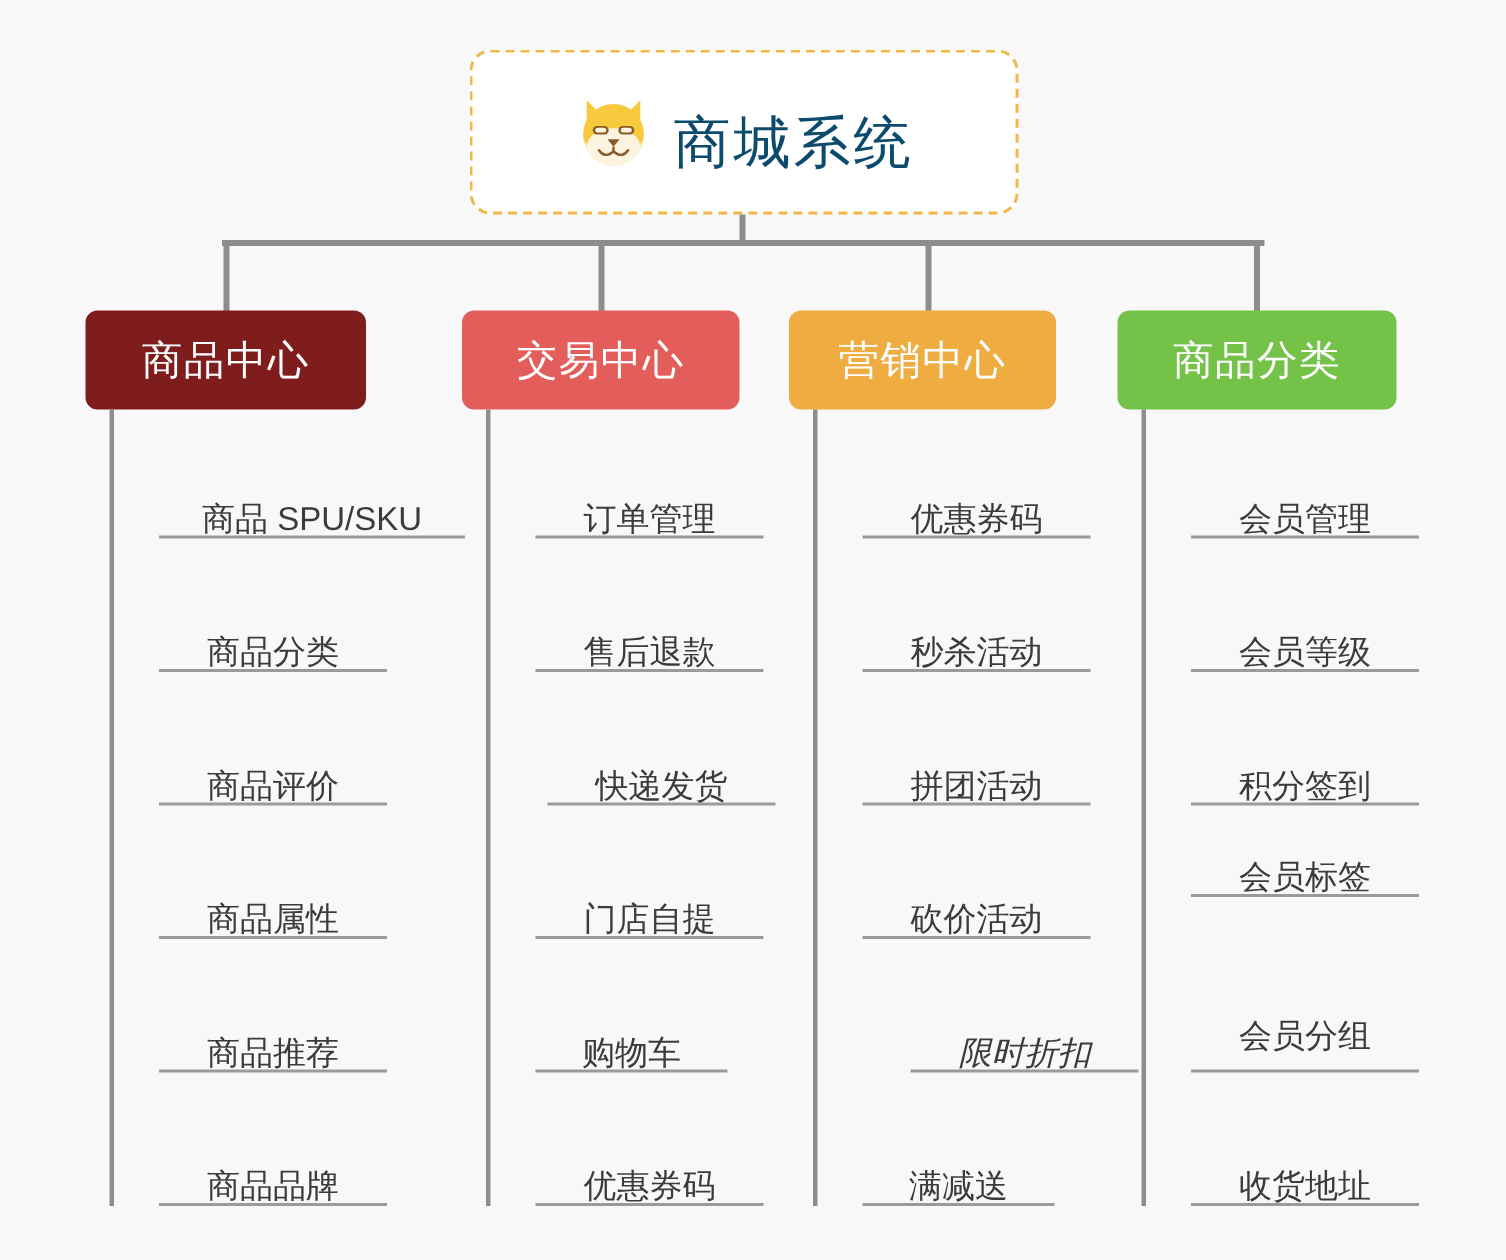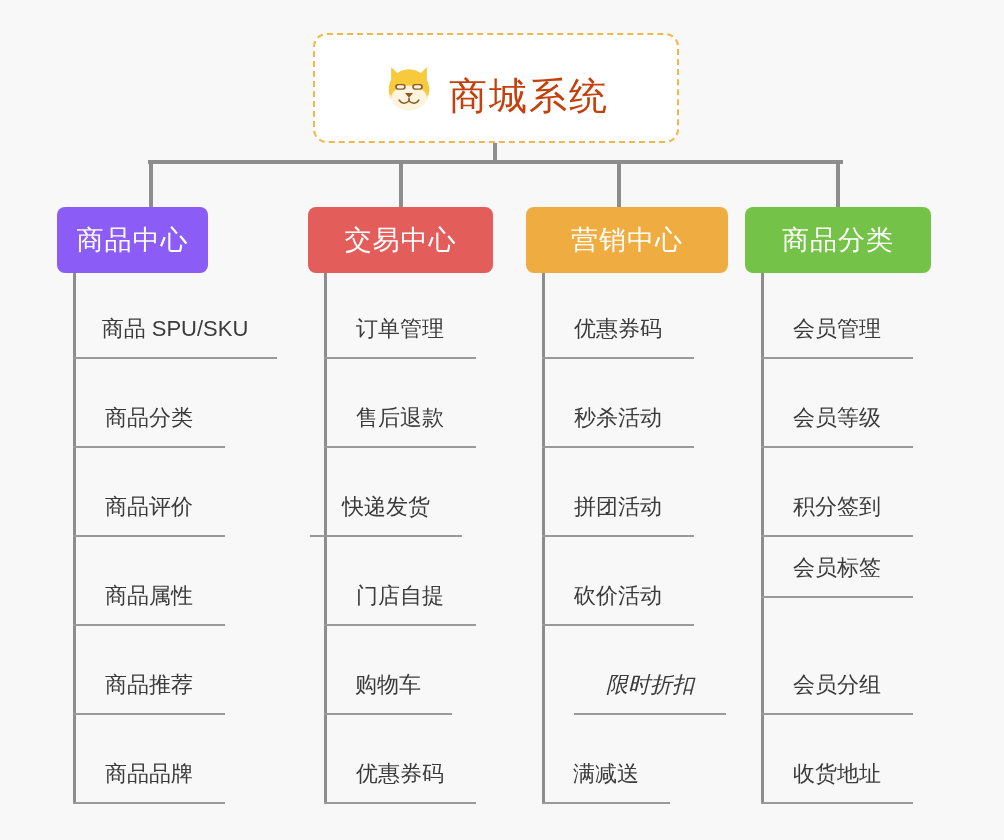--- a/index.html
+++ b/index.html
@@ -30,21 +30,21 @@
     border: 2px dashed #f0b849;
     border-radius: 14px;
     box-sizing: border-box;
     display: flex;
     align-items: center;
     justify-content: center;
     gap: 14px;
   }
   .root-title {
     font-size: 38px;
-    color: #c2410c;
+    color: #0c4a6e;
     letter-spacing: 2px;
     line-height: 1;
     margin-top: 16px;
   }
   .shiba {
     width: 52px;
     height: 52px;
     flex: none;
   }
 
@@ -97,21 +97,22 @@
     background: #8d8d8d;
   }
   .leaf {
     position: absolute;
     height: 46px;
     border-bottom: 2px solid #9a9a9a;
     box-sizing: border-box;
     display: flex;
     align-items: flex-end;
     justify-content: center;
-    padding-bottom: 17px;
+    padding-bottom: 0;
+    margin-left: 33px;
   }
   .leaf-label {
     font-size: 22px;
     color: #3b3b3b;
     line-height: 1.05;
     white-space: nowrap;
   }
 </style>
 </head>
 <body>
@@ -135,21 +136,21 @@
       <path d="M32 48 q7 6 12 -1" stroke="#8a5a28" stroke-width="2" fill="none" stroke-linecap="round"></path>
     </svg>
     <span class="root-title">商城系统</span>
   </div>
 
   <div class="conn conn-v-root"></div>
   <div class="conn conn-h-bus"></div>
 
   <div id="branches">
       <div class="conn conn-v-drop" style="left: 148.5px;"></div>
-      <div class="cat-box" style="left: 57px; width: 151px; background: #8b5cf6;">
+      <div class="cat-box" style="left: 57px; width: 187px; background: #7f1d1d;">
         <span class="cat-label">商品中心</span>
       </div>
       <div class="branch-stem" style="left: 73px; height: 531px;"></div>
       <div class="leaf" style="left: 73px; top: 313px; width: 204px;">
         <span class="leaf-label">商品 SPU/SKU</span>
       </div>
       <div class="leaf" style="left: 73px; top: 402px; width: 152px;">
         <span class="leaf-label">商品分类</span>
       </div>
       <div class="leaf" style="left: 73px; top: 491px; width: 152px;">
@@ -168,34 +169,34 @@
       <div class="cat-box" style="left: 308px; width: 185px; background: rgb(227, 93, 91);">
         <span class="cat-label">交易中心</span>
       </div>
       <div class="branch-stem" style="left: 324px; height: 531px;"></div>
       <div class="leaf" style="left: 324px; top: 313px; width: 152px; align-items: flex-end;">
         <span class="leaf-label">订单管理</span>
       </div>
       <div class="leaf" style="left: 324px; top: 402px; width: 152px;">
         <span class="leaf-label">售后退款</span>
       </div>
-      <div class="leaf" style="left: 310px; top: 491px; width: 152px;">
+      <div class="leaf" style="left: 332px; top: 491px; width: 152px;">
         <span class="leaf-label">快递发货</span>
       </div>
       <div class="leaf" style="left: 324px; top: 580px; width: 152px;">
         <span class="leaf-label">门店自提</span>
       </div>
       <div class="leaf" style="left: 324px; top: 669px; width: 128px;">
         <span class="leaf-label">购物车</span>
       </div>
       <div class="leaf" style="left: 324px; top: 758px; width: 152px;">
         <span class="leaf-label">优惠券码</span>
       </div>
       <div class="conn conn-v-drop" style="left: 617px;"></div>
-      <div class="cat-box" style="left: 526px; width: 202px; background: rgb(238, 172, 65);">
+      <div class="cat-box" style="left: 526px; width: 178px; background: rgb(238, 172, 65);">
         <span class="cat-label">营销中心</span>
       </div>
       <div class="branch-stem" style="left: 542px; height: 531px;"></div>
       <div class="leaf" style="left: 542px; top: 313px; width: 152px;">
         <span class="leaf-label">优惠券码</span>
       </div>
       <div class="leaf" style="left: 542px; top: 402px; width: 152px;">
         <span class="leaf-label">秒杀活动</span>
       </div>
       <div class="leaf" style="left: 542px; top: 491px; width: 152px;">
@@ -220,21 +221,21 @@
       </div>
       <div class="leaf" style="left: 761px; top: 402px; width: 152px;">
         <span class="leaf-label">会员等级</span>
       </div>
       <div class="leaf" style="left: 761px; top: 491px; width: 152px; font-family: Liberation Serif, serif;">
         <span class="leaf-label">积分签到</span>
       </div>
       <div class="leaf" style="left: 761px; top: 552px; width: 152px;">
         <span class="leaf-label">会员标签</span>
       </div>
-      <div class="leaf" style="left: 761px; top: 669px; width: 152px;">
+      <div class="leaf" style="left: 761px; top: 669px; width: 152px; align-items: center;">
         <span class="leaf-label">会员分组</span>
       </div>
       <div class="leaf" style="left: 761px; top: 758px; width: 152px;">
         <span class="leaf-label">收货地址</span>
       </div>
     </div>
 
 </div>
 
 </body></html>

